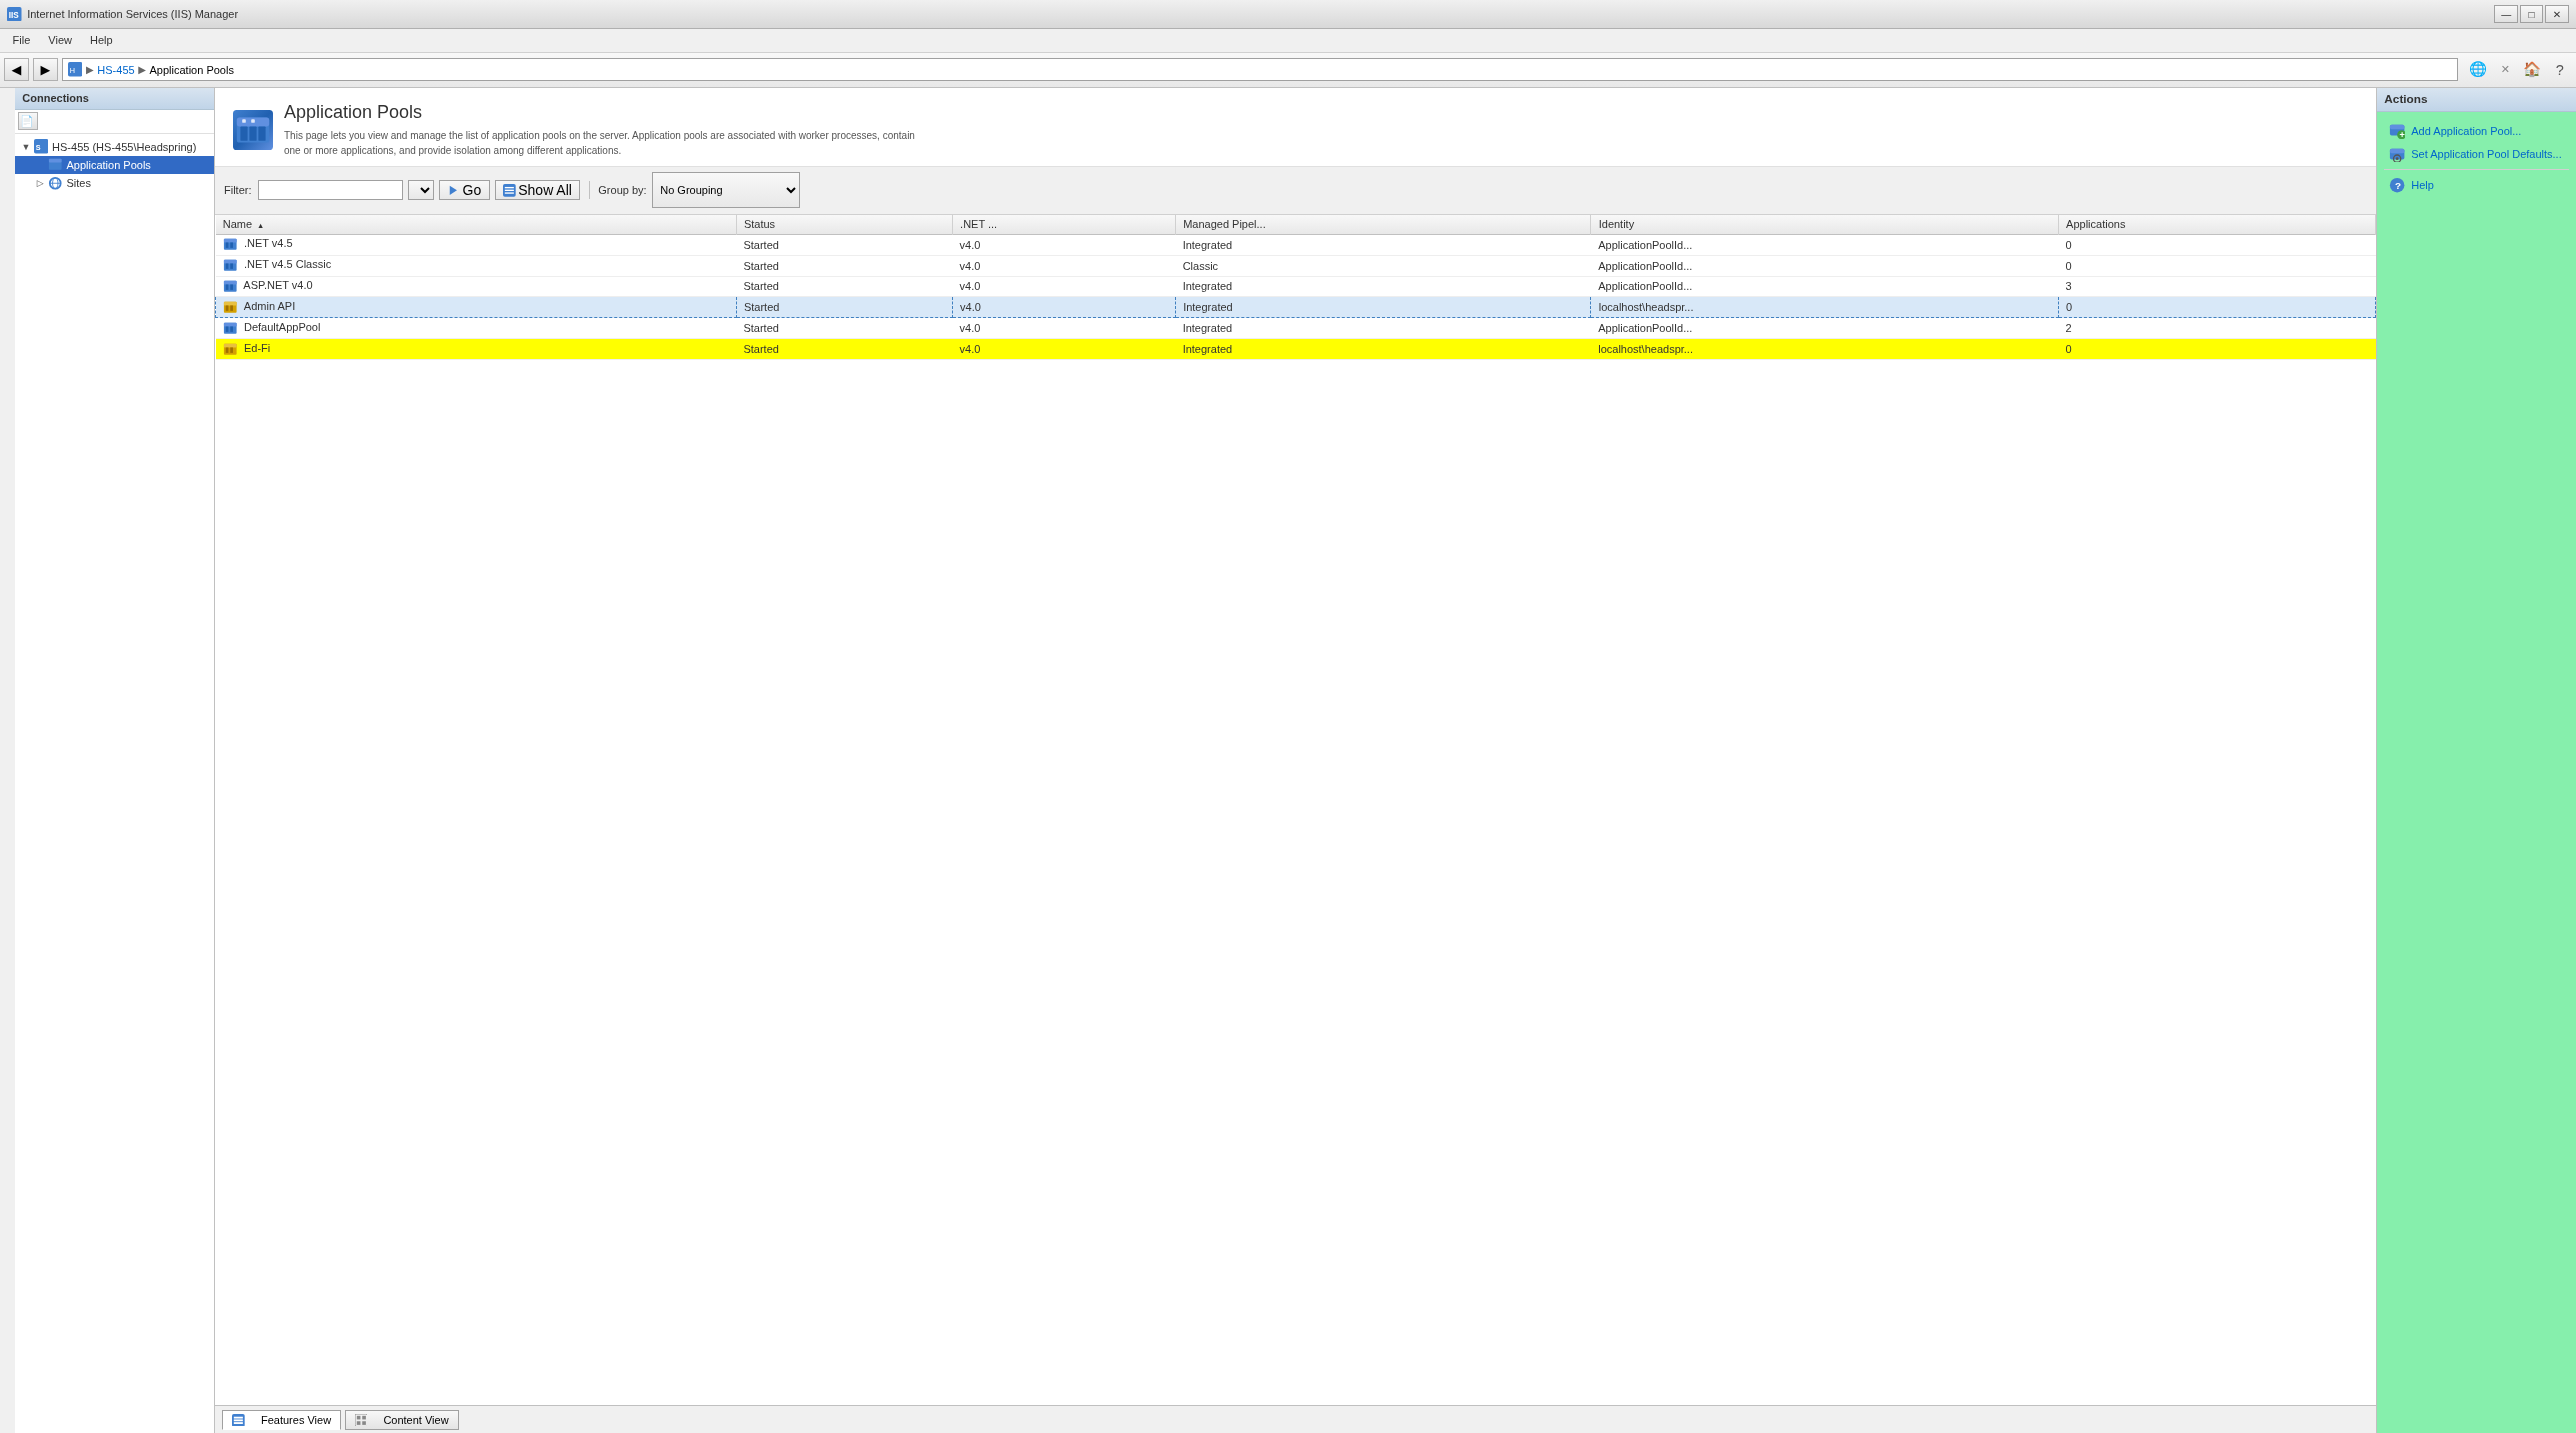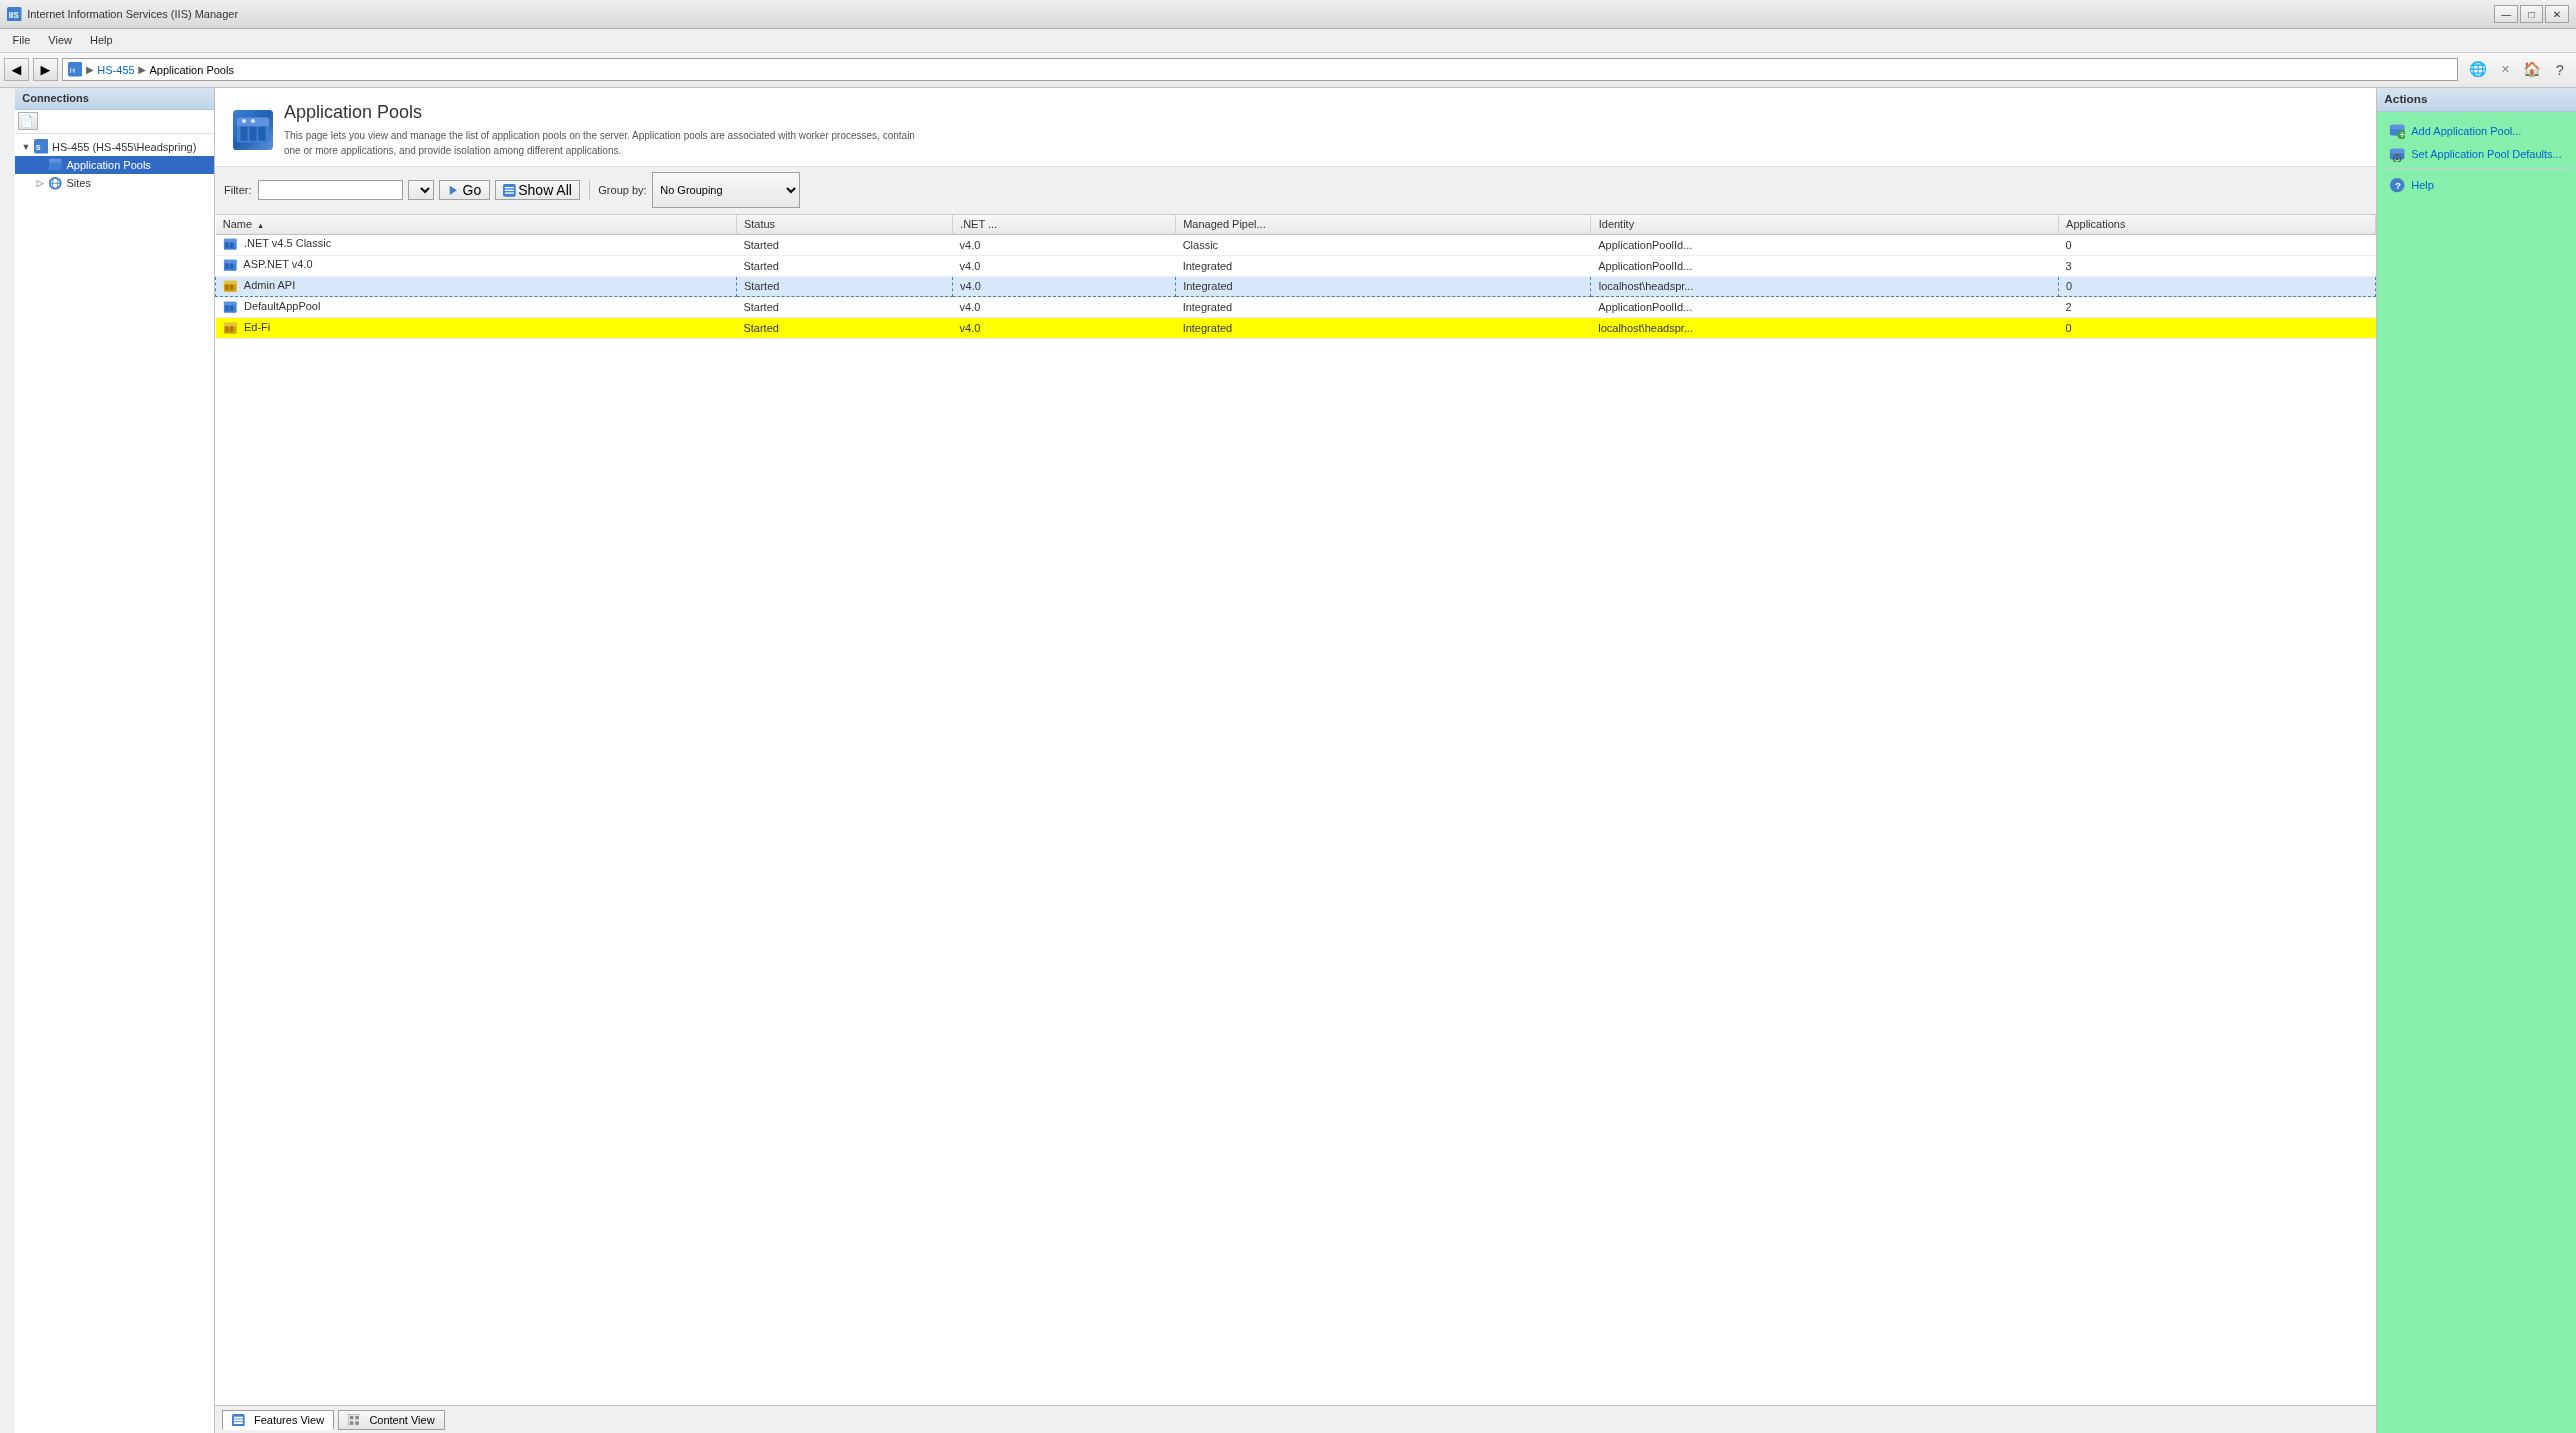--- a/index.html
+++ b/index.html
@@ -233,21 +233,21 @@
       gap: 3.6px;
     }
     .view-tab {
       display: flex;
       align-items: center;
       padding: 2.7px 9px;
       border: 0.9px solid #a0a0a0;
       background: linear-gradient(to bottom, #f8f8f8, #e4e4e4);
       cursor: pointer;
       font-size: 11px;
-      gap: 9px;
+      gap: 16px;
     }
     .view-tab.active {
       background: white;
       border-bottom: 0.9px solid white;
     }
 
     
     .actions-panel {
       width: 200px;
       background: #86efac;
@@ -454,20 +454,38 @@
             <th>
               <span>Identity</span>
             </th>
             <th>
               <span>Applications</span>
             </th>
           </tr>
         </thead>
         <tbody>
 
+          <tr class="table-row">
+            <td>
+              <span class="row-icon">
+                <svg width="14.5" height="14.5" viewBox="0 0 16 16">
+                  <rect width="14" height="12" x="1" y="2" fill="#4080d0" rx="1"></rect>
+                  <rect width="14" height="4" x="1" y="2" fill="#6090e0" rx="1"></rect>
+                  <rect width="3" height="6" x="3" y="6" fill="#2060b0"></rect>
+                  <rect width="3" height="6" x="8" y="6" fill="#2060b0"></rect>
+                </svg>
+              </span>
+              <span>.NET v4.5</span>
+            </td>
+            <td>Started</td>
+            <td>v4.0</td>
+            <td>Integrated</td>
+            <td>ApplicationPoolId...</td>
+            <td>0</td>
+          </tr>
 
           <tr class="table-row">
             <td>
               <span class="row-icon">
                 <svg width="14.5" height="14.5" viewBox="0 0 16 16">
                   <rect width="14" height="12" x="1" y="2" fill="#4080d0" rx="1"></rect>
                   <rect width="14" height="4" x="1" y="2" fill="#6090e0" rx="1"></rect>
                   <rect width="3" height="6" x="3" y="6" fill="#2060b0"></rect>
                   <rect width="3" height="6" x="8" y="6" fill="#2060b0"></rect>
                 </svg>

